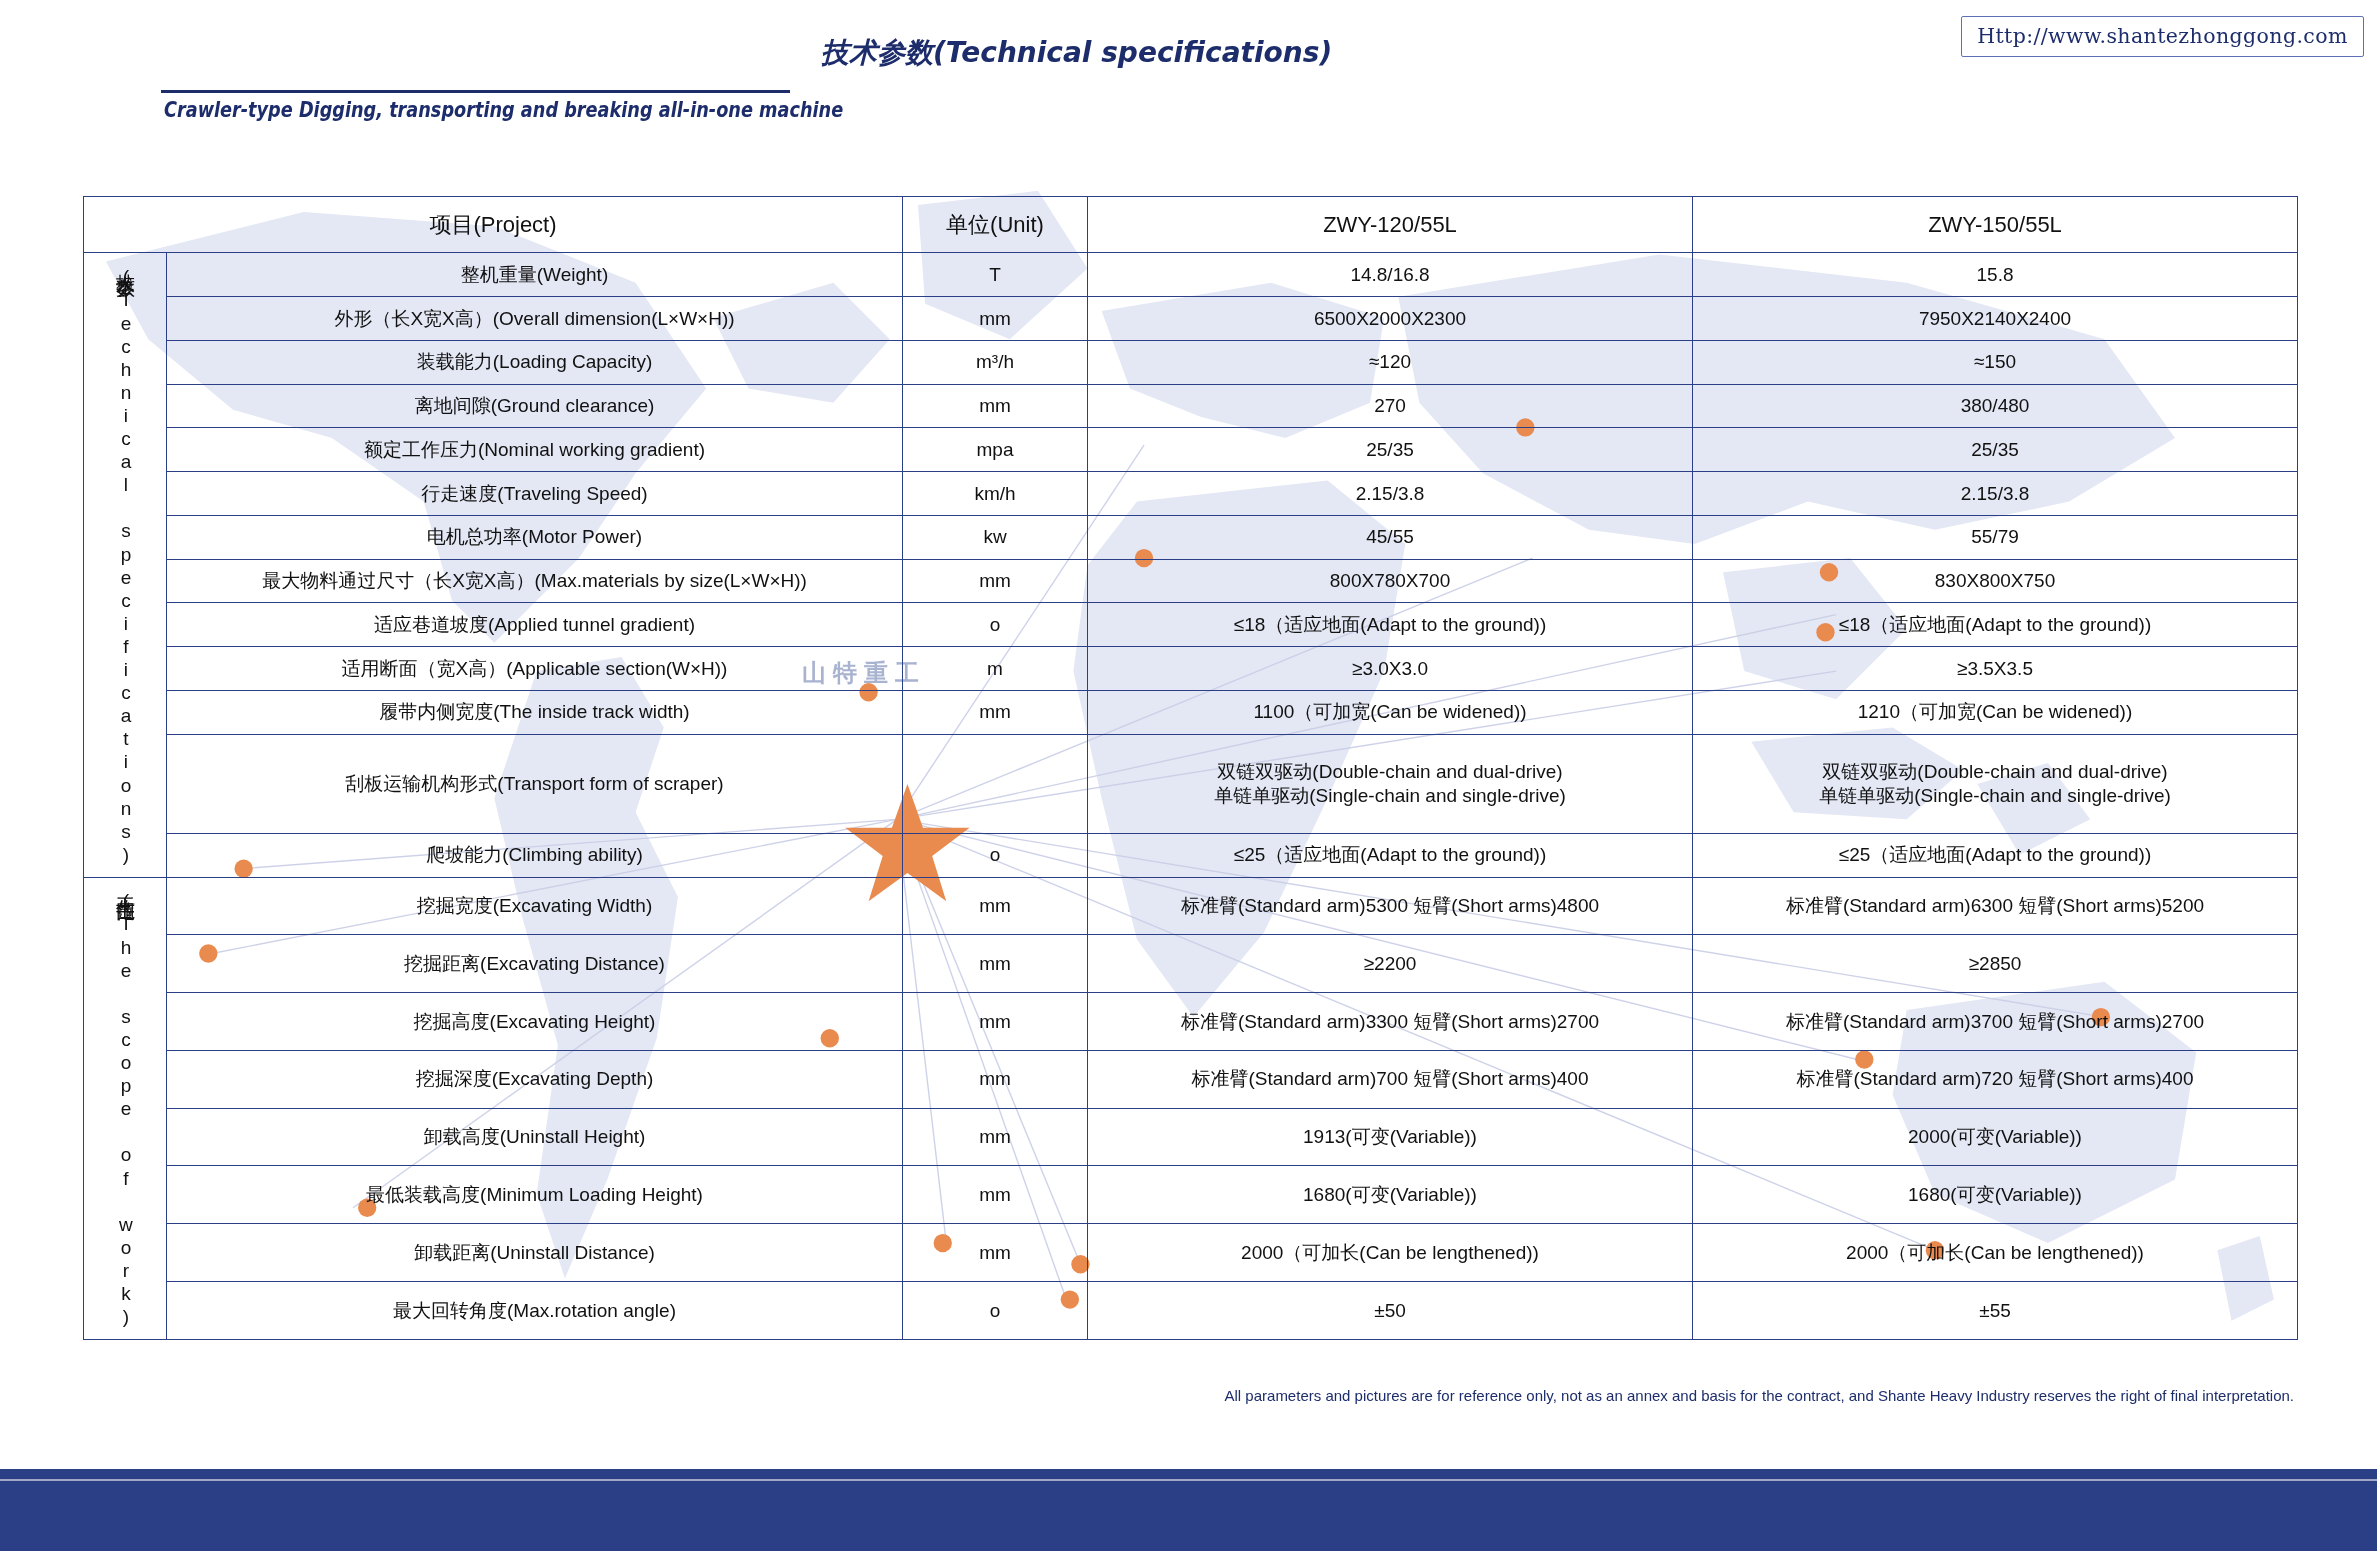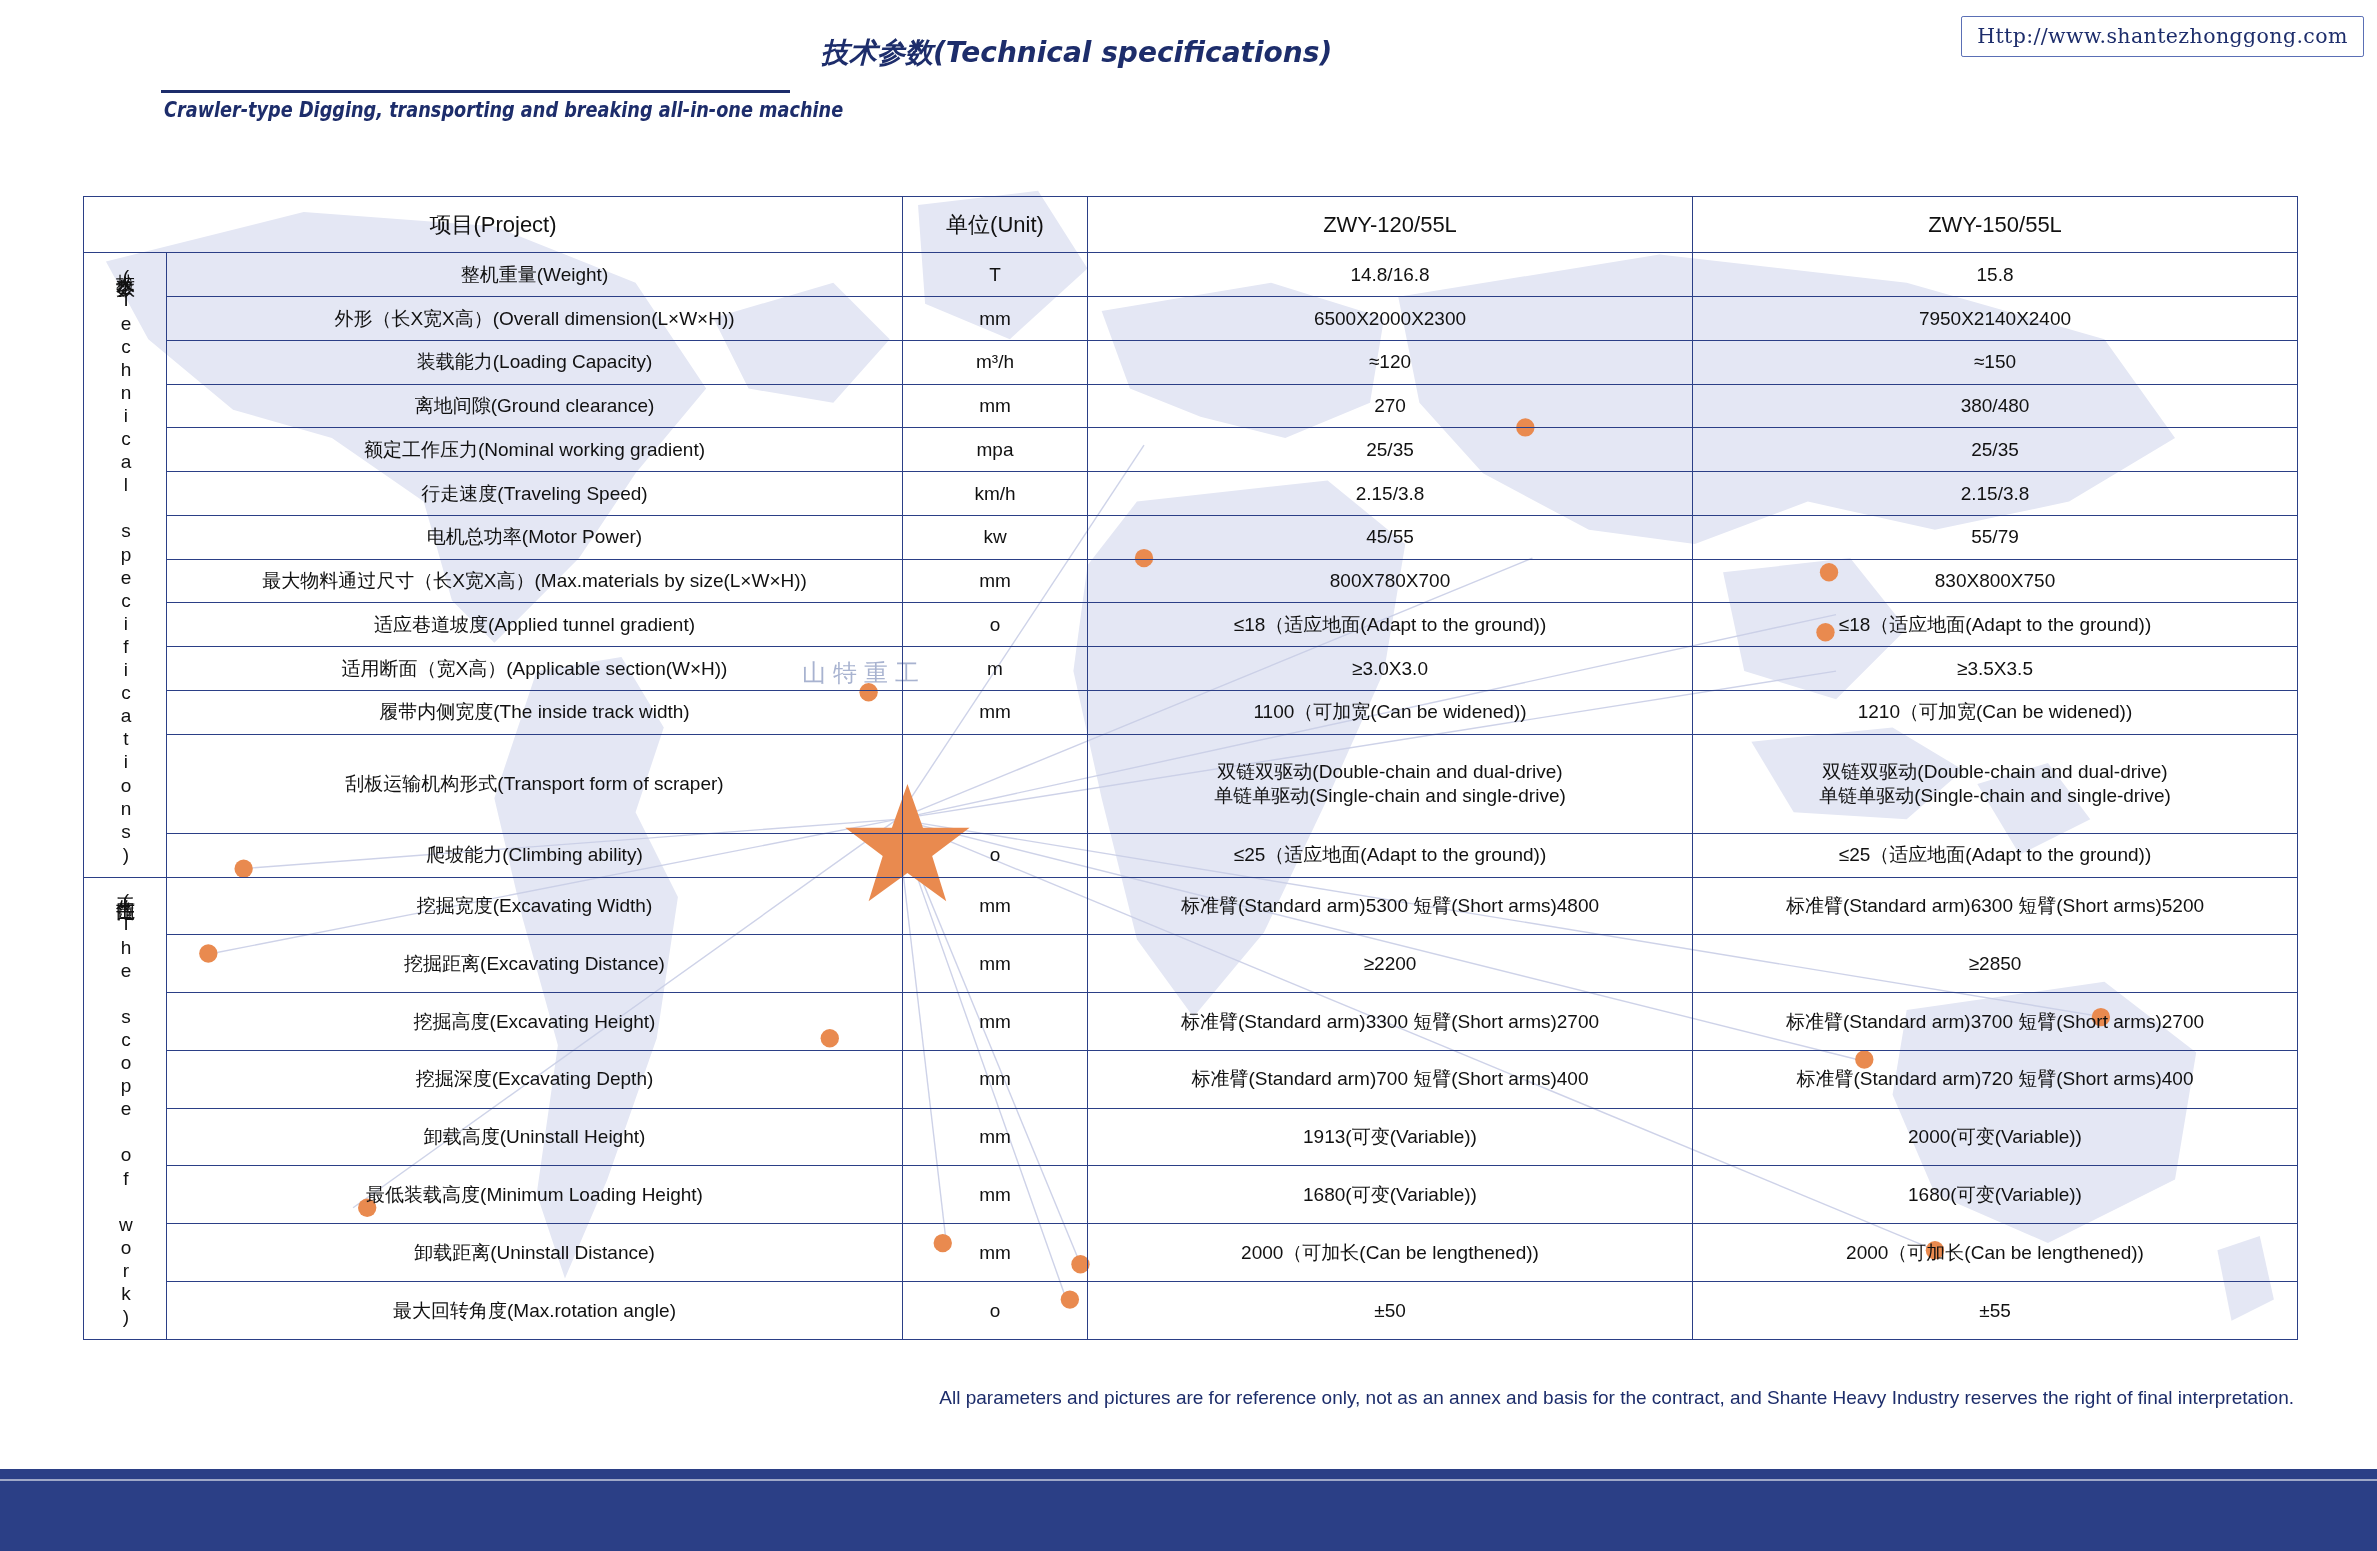--- a/index.html
+++ b/index.html
@@ -149,21 +149,21 @@
     font-size: 22.6px;
     font-weight: bold;
     font-style: italic;
     color: #1d2d6b;
     letter-spacing: 0.7px;
     white-space: nowrap;
   }
   .footer-en {
     margin-top: 5.7px;
     font-family: "Liberation Sans", sans-serif;
-    font-size: 19px;
+    font-size: 15px;
     color: #1d2d6b;
     white-space: nowrap;
   }
   .bottom-bar {
     position: absolute;
     left: 0; bottom: 0;
     width: 2377px; height: 83px;
     background: #2b3f86;
     z-index: 4;
   }
@@ -177,20 +177,21 @@
   .watermark {
     position: absolute;
     left: 802px; top: 657px;
     font-family: "DejaVu Sans", serif;
     font-size: 24px;
     color: #9aa6c8;
     letter-spacing: 7px;
     z-index: 1;
     opacity: 0.85;
     white-space: nowrap;
+    font-weight: bold;
   }
 </style>
 </head>
 <body>
 
 <div class="map-bg">
   <svg width="2377" height="1342" viewBox="0 0 3366 1900" xmlns="http://www.w3.org/2000/svg">
     <g fill="#e4e7f4" stroke="none">
 
       <path d="M150 220 L430 150 L700 170 L900 250 L1000 400 L900 520 L820 640 L700 760 L640 700 L600 560 L470 470 L330 430 L210 330 Z"></path>

